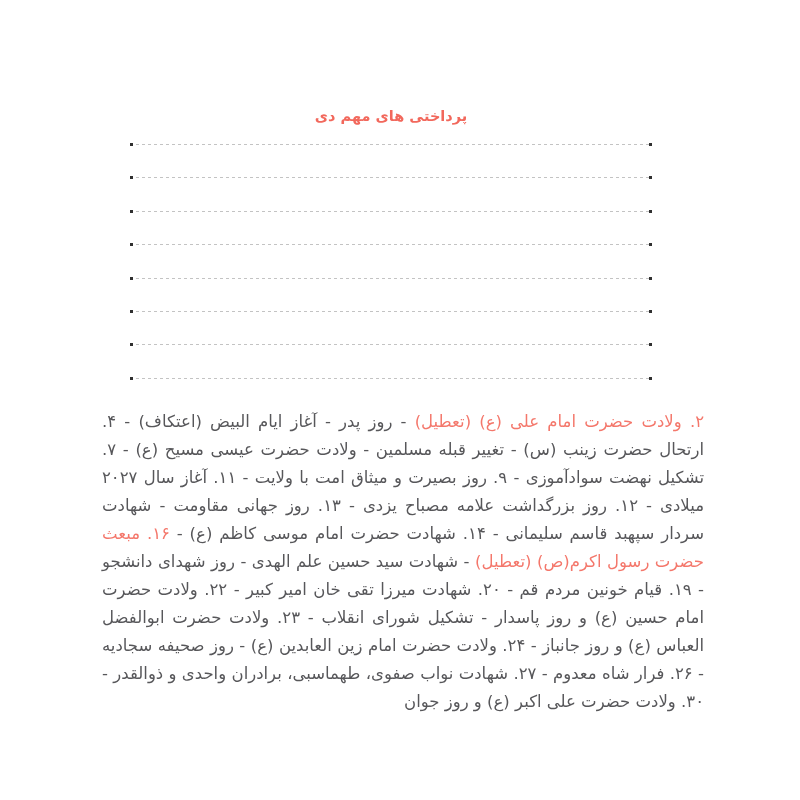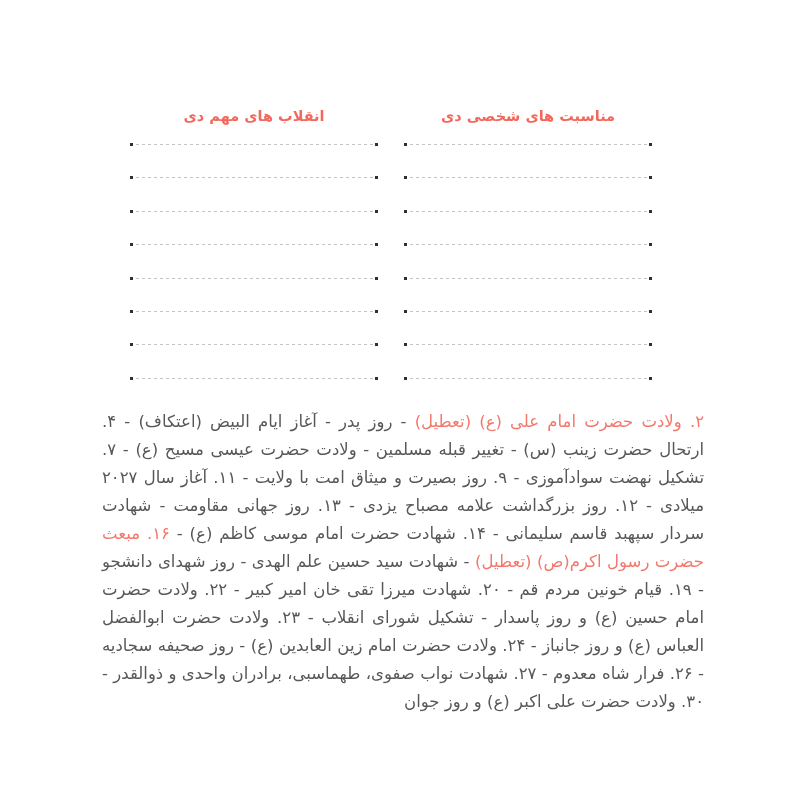--- a/index.html
+++ b/index.html
@@ -51,34 +51,23 @@
   .events .hl{color:var(--accent-light);margin-top:44px;}
 </style>
 </head>
 <body>
 
 <div class="sheet">
 
   <div class="columns">
 
 
-    <div class="col">
-      <div class="col-title">مناسبت های شخصی دی</div>
-      <div class="dotline"></div>
-      <div class="dotline"></div>
-      <div class="dotline"></div>
-      <div class="dotline"></div>
-      <div class="dotline"></div>
-      <div class="dotline"></div>
-      <div class="dotline"></div>
-      <div class="dotline"></div>
-    </div>
 
     <div class="col">
-      <div class="col-title">انقلاب های مهم دی</div>
+      <div class="col-title">پرداختی های مهم دی</div>
       <div class="dotline"></div>
       <div class="dotline"></div>
       <div class="dotline"></div>
       <div class="dotline"></div>
       <div class="dotline"></div>
       <div class="dotline"></div>
       <div class="dotline"></div>
       <div class="dotline"></div>
     </div>
 

